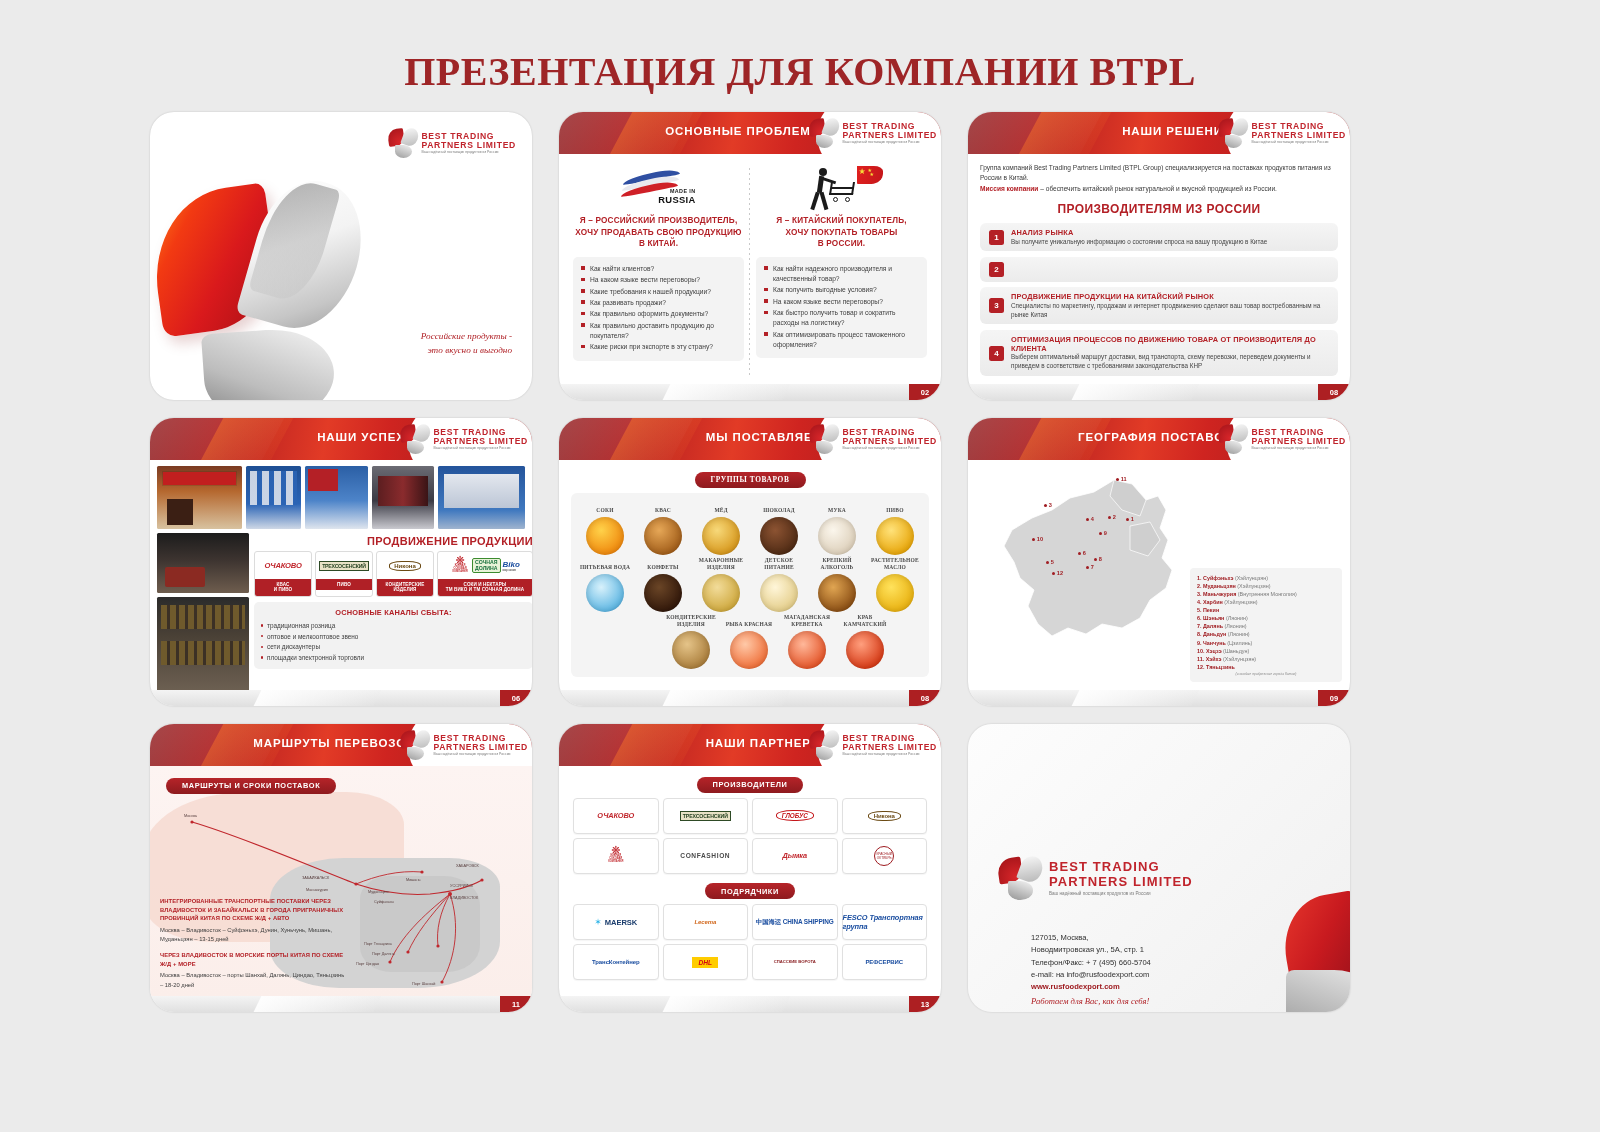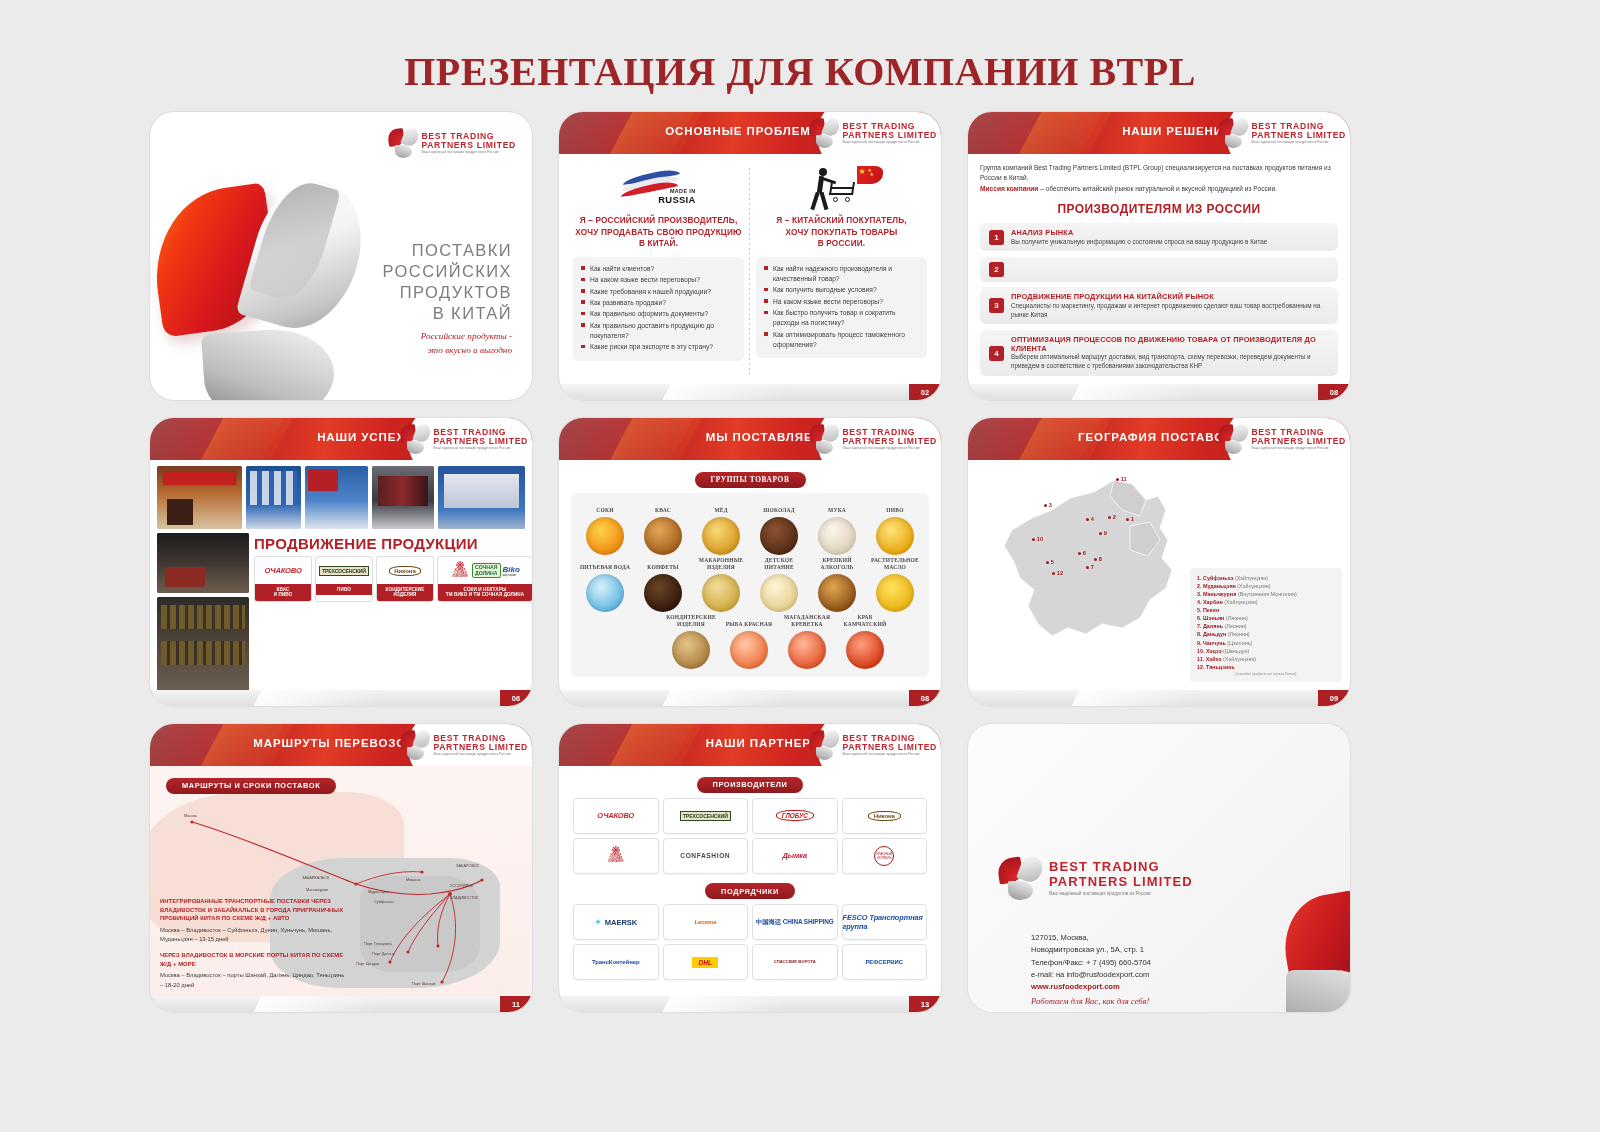--- a/index.html
+++ b/index.html
@@ -245,21 +245,21 @@
     background:linear-gradient(180deg,#1c1c1c 0%,#3d3430 45%,#6e5d4e 100%); }
   .ph6:before { content:""; position:absolute; left:8px; bottom:6px; width:40px; height:20px;
     background:#8b2a22; border-radius:2px; }
   .ph7 { width:92px; height:98px;
     background:linear-gradient(180deg,#2b2b2b 0%,#4a4136 40%,#6f6254 100%); }
   .ph7:before { content:""; position:absolute; left:4px; top:8px; right:4px; height:24px;
     background:repeating-linear-gradient(90deg,#6f5a2c 0 6px,#3b3025 6px 9px); }
   .ph7:after { content:""; position:absolute; left:4px; top:44px; right:4px; height:24px;
     background:repeating-linear-gradient(90deg,#6f5a2c 0 6px,#3b3025 6px 9px); }
   .s6-right { flex:1 1 auto; }
-  .s6-h { text-align:left; font-size:15px; font-weight:bold; color:#b32026; letter-spacing:0.3px; margin:2px 0 4px; }
+  .s6-h { text-align:right; font-size:11px; font-weight:bold; color:#b32026; letter-spacing:0.3px; margin:2px 0 4px; }
   .brands { display:flex; gap:3px; }
   .bcard { background:#fff; border:1px solid #dcdcdc; border-radius:3px; overflow:hidden; flex:0 0 auto; }
   .bcard .blogo { height:27px; display:flex; align-items:center; justify-content:center; gap:2px; padding:0 2px; }
   .bcard .bcap {
     background:#b02026; color:#fff; font-size:4.6px; font-weight:bold;
     text-align:center; padding:2.5px 1px; line-height:1.3; letter-spacing:0.1px;
   }
   .bc1 { width:58px; } .bc2 { width:58px; } .bc3 { width:58px; } .bc4 { width:96px; }
   .lg-ochakovo { font-size:7.6px; font-weight:bold; color:#c1272d; font-style:italic; letter-spacing:-0.2px; }
   .lg-trehsos { font-size:5.2px; font-weight:bold; color:#1f3d1c; background:#e8e2c6;
@@ -418,26 +418,20 @@
           <div class="logo-l1">BEST TRADING</div>
           <div class="logo-l2">PARTNERS LIMITED</div>
           <div class="logo-l3">Ваш надёжный поставщик продуктов из России</div>
         </div>
       </div>
       <div class="s1-art">
         <span class="s1-red"></span>
           <span class="s1-gray1"></span>
           <span class="s1-gray2"></span>
       </div>
-      <div class="s1-title">
-        <div>ПОСТАВКИ</div>
-        <div>РОССИЙСКИХ</div>
-        <div>ПРОДУКТОВ</div>
-        <div>В КИТАЙ</div>
-      </div>
       <div class="s1-sub">
         <div>Российские продукты -</div>
         <div>это вкусно и выгодно</div>
       </div>
     </div>
 
     <div class="slide">
       <div class="hband">
         <div class="hband-title">ОСНОВНЫЕ ПРОБЛЕМЫ</div>
         <div class="hband-notch"></div>
@@ -643,20 +637,29 @@
                   <span class="lg-sochn">СОЧНАЯ<br>ДОЛИНА</span>
                   <span class="lg-viko">Biko<small>мир соков</small></span>
                 </div>
                 <div class="bcap">
                   <div>СОКИ И НЕКТАРЫ</div>
                   <div>ТМ ВИКО И ТМ СОЧНАЯ ДОЛИНА</div>
                 </div>
               </div>
             </div>
             <div class="s6-two">
+              <div class="s6-box">
+                <h4>ОСНОВНЫЕ КАНАЛЫ СБЫТА:</h4>
+                <ul>
+                  <li>традиционная розница</li>
+                  <li>оптовое и мелкооптовое звено</li>
+                  <li>сети дискаунтеры</li>
+                  <li>площадки электронной торговли</li>
+                </ul>
+              </div>
             </div>
           </div>
         </div>
       </div>
       <div class="fband">
         <div class="pagenum">06</div>
       </div>
     </div>
 
     <div class="slide">

